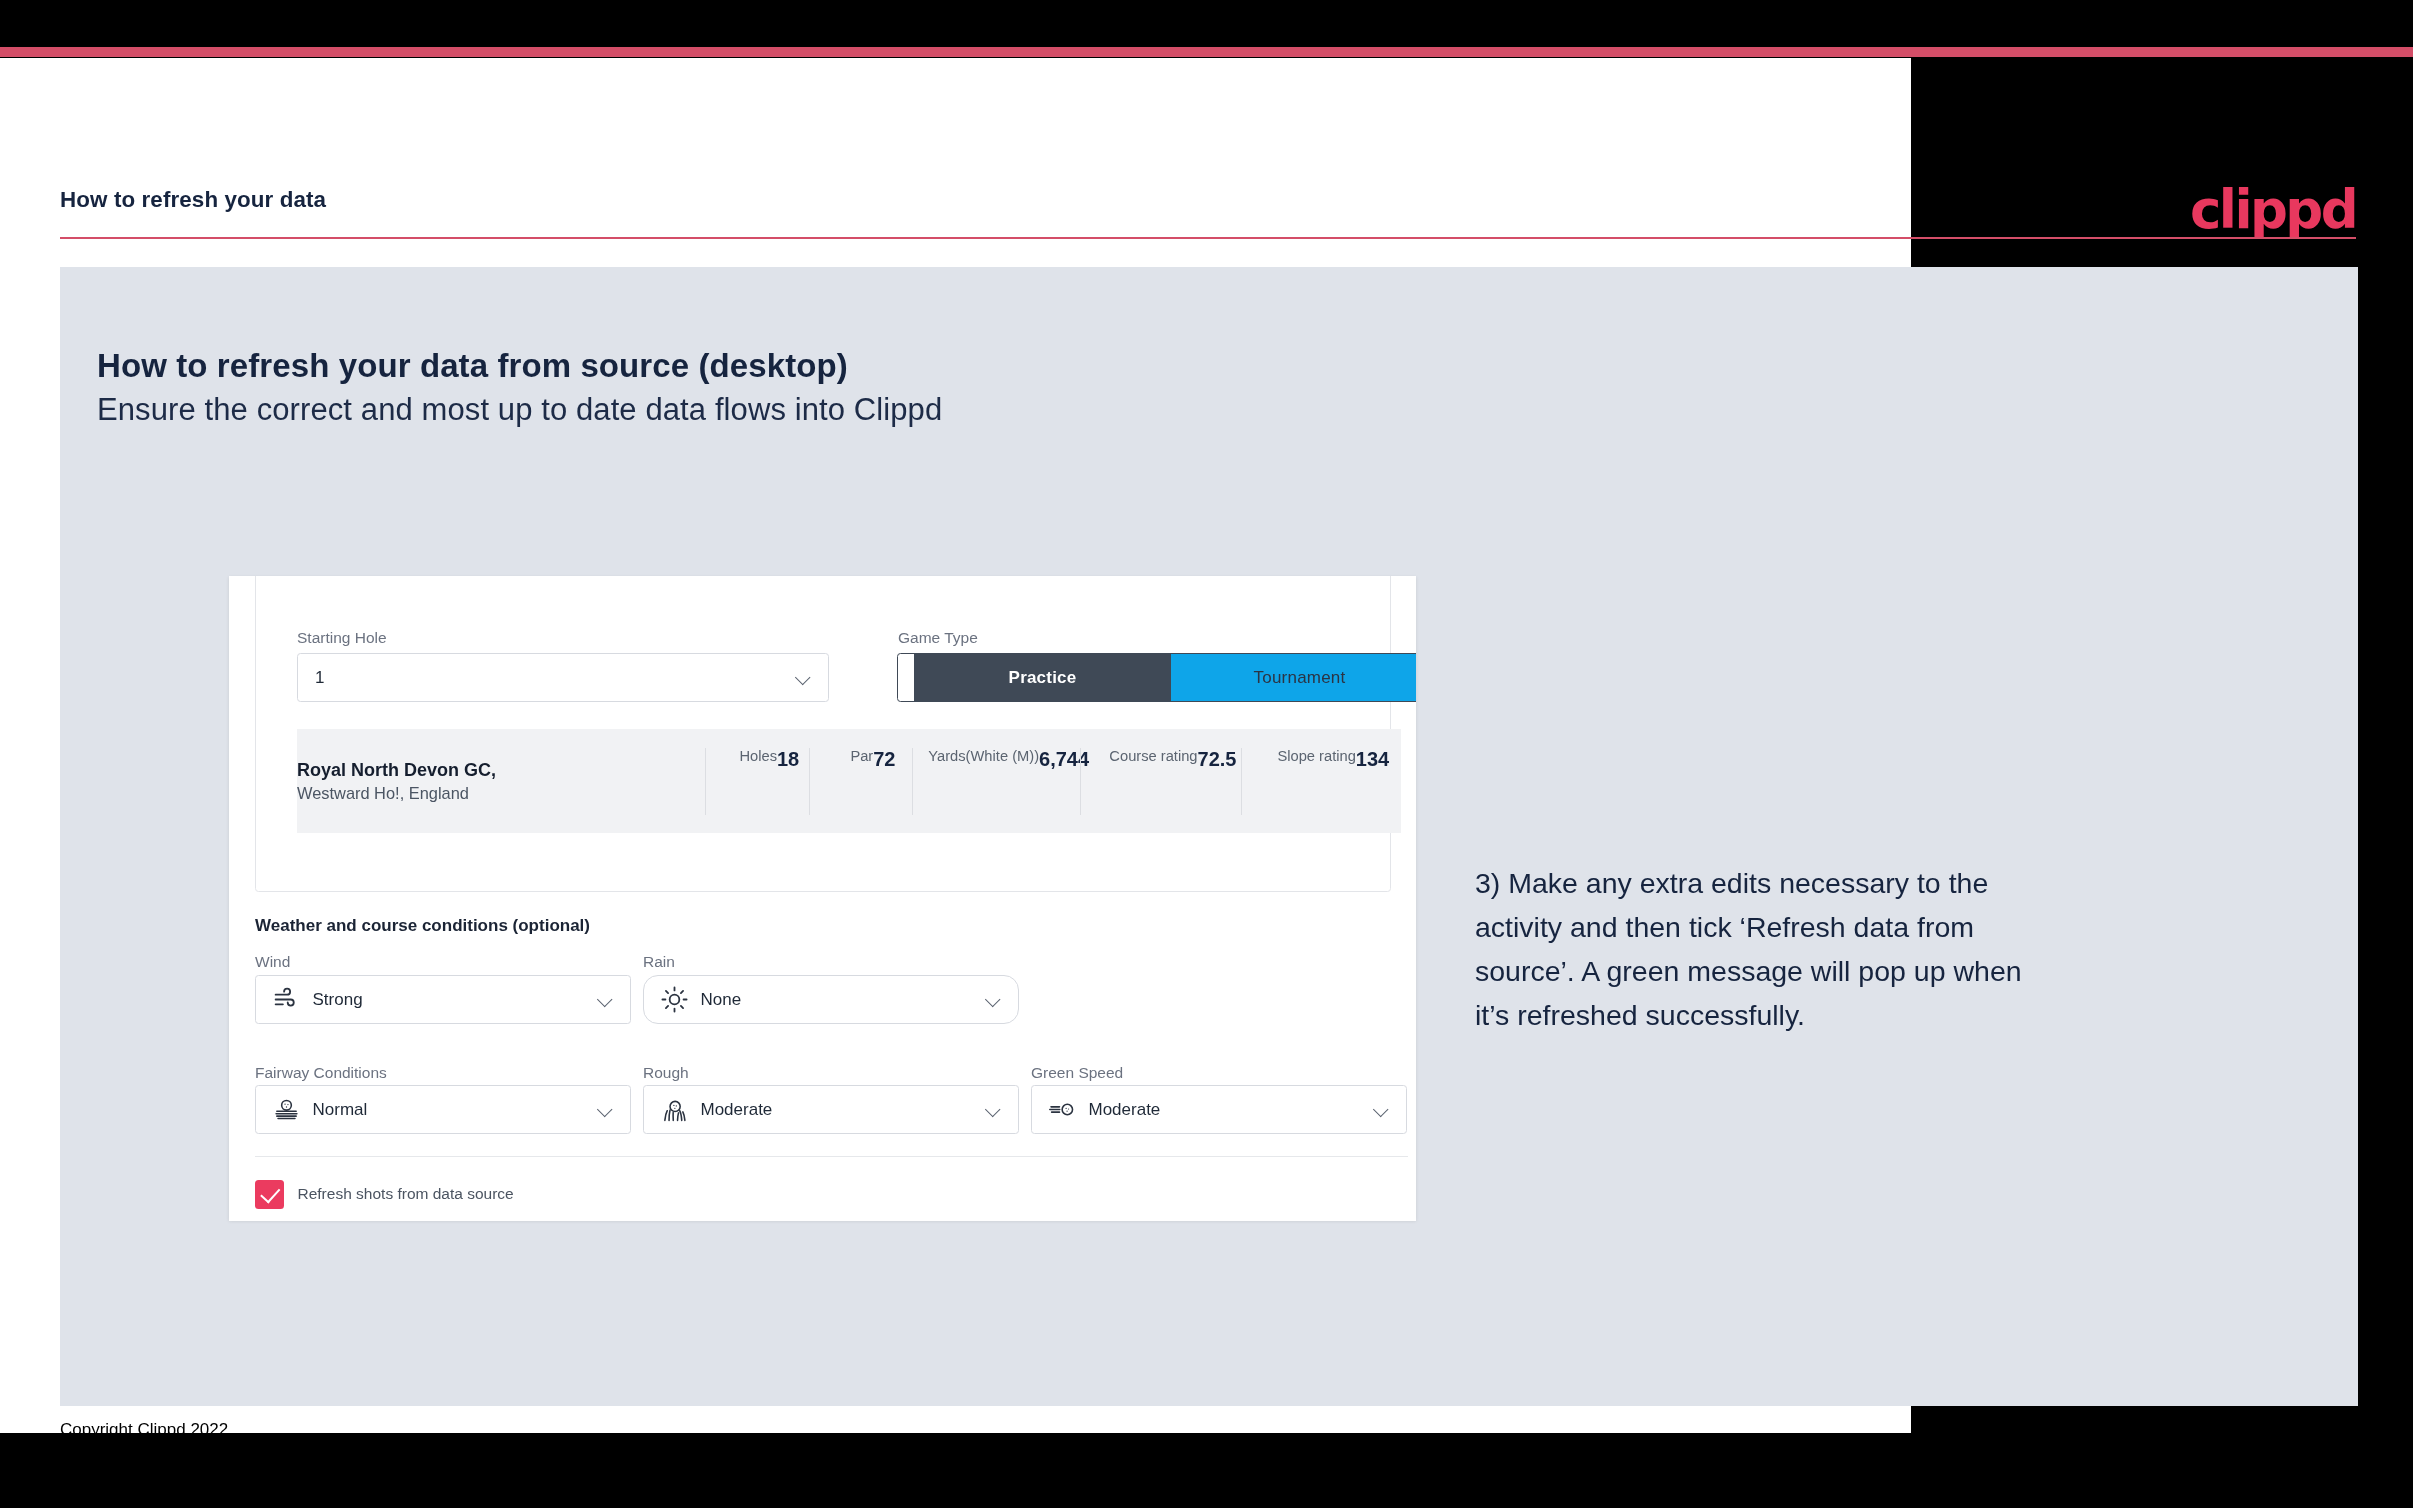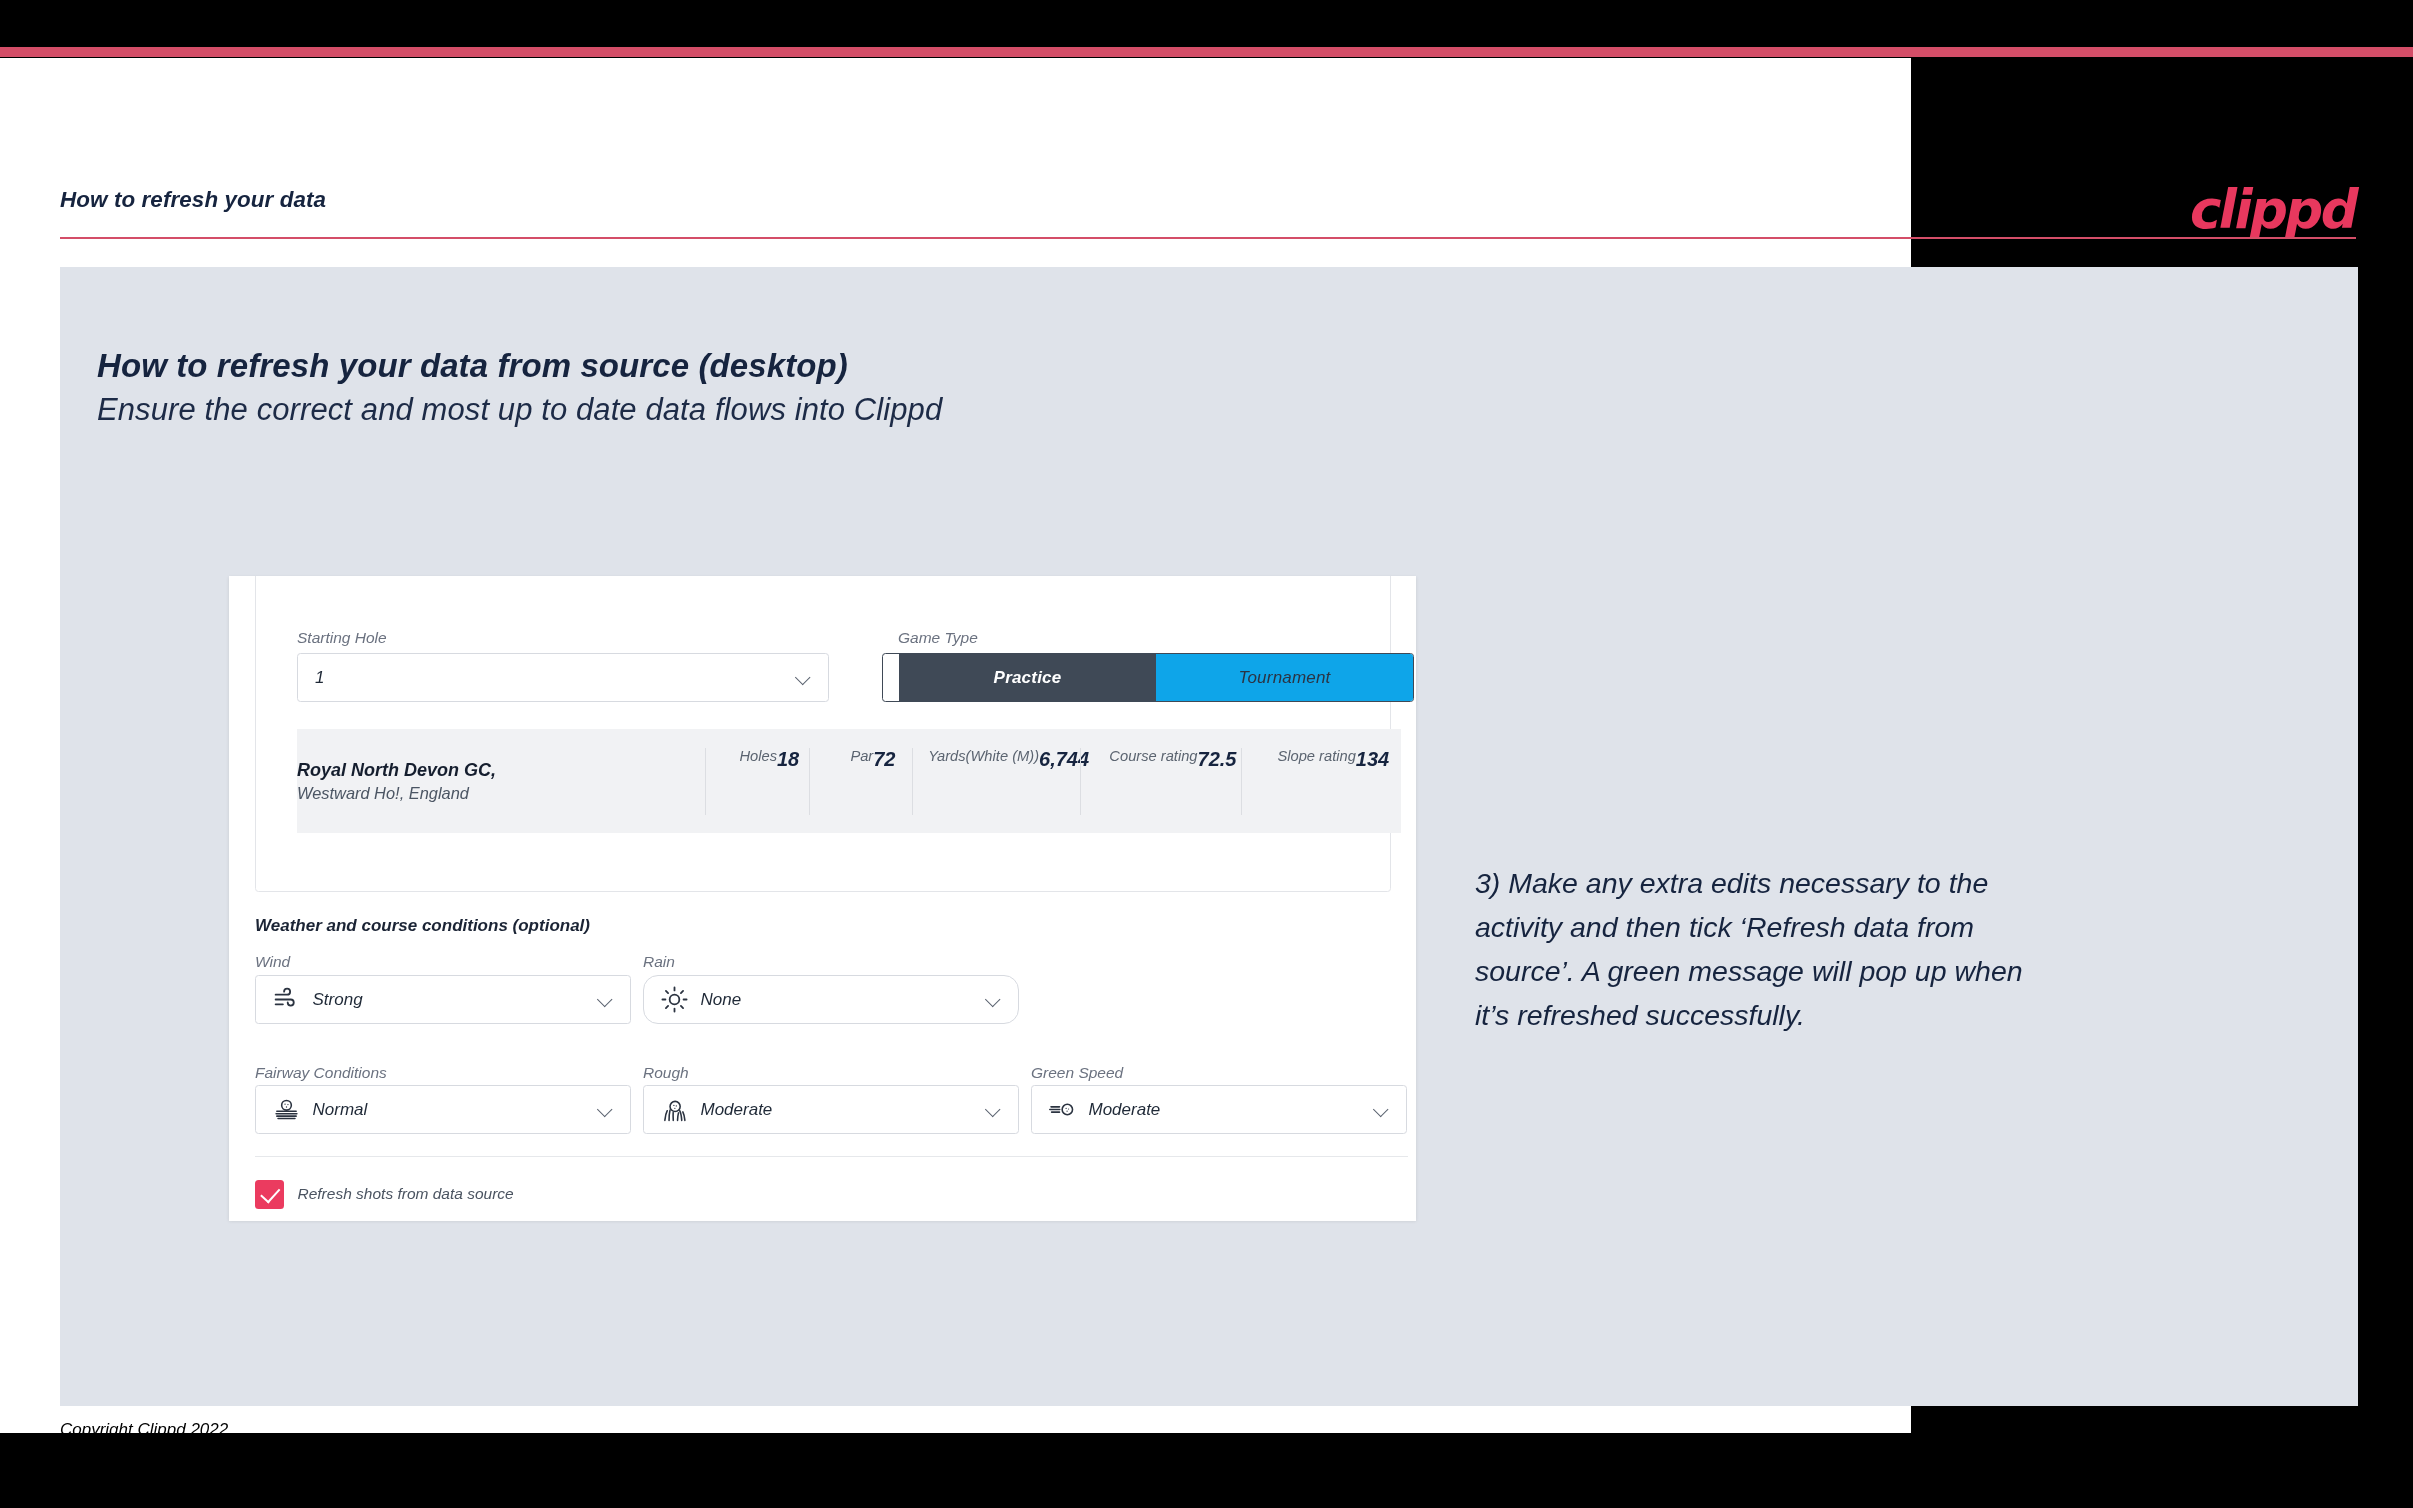--- a/index.html
+++ b/index.html
@@ -12,21 +12,20 @@
 
   
   #top-black  { position:absolute; left:0; top:0;    width:2413px; height:47px;  background:#000; }
   #accent-bar { position:absolute; left:0; top:47px; width:2413px; height:10.4px;  background:#d44e68; }
   #bot-black  { position:absolute; left:0; top:1432px; width:2413px; height:76px; background:#000; }
 
   
   #slide {
     position:absolute; left:0; top:58px; width:1911px; height:1375px;
     background:#ffffff;
-    font-style:italic;
   }
 
   
   #slide-header {
     position:absolute; left:0; top:0; width:2413px; height:177px;
   }
   #header-title {
     position:absolute; left:60px; top:129px;
     font-size:22.4px; font-weight:700; color:#16243f;
     letter-spacing:0.1px;
@@ -102,21 +101,21 @@
     transform:rotate(45deg);
   }
 
   
   #starting-hole-label { left:41px;  top:73px; }
   #starting-hole-select{ left:41px;  top:97px; width:532px; }
 
   
   #game-type-label { left:642px; top:73px; }
   #game-type-group {
-    position:absolute; left:626px; top:97px; width:532px; height:49px;
+    position:absolute; left:641px; top:97px; width:532px; height:49px;
     border:0.9px solid #3f4956; border-radius:3.5px; overflow:hidden; display:flex;padding-left:16px;
   }
   .seg {
     flex:1; display:flex; align-items:center; justify-content:center;
     font-size:17px; letter-spacing:0.2px;
   }
   .seg.active { background:#3f4956; color:#fff; font-weight:600; }
   .seg.inactive { background:#0ea5e9; color:#2b3444; }
 
   

